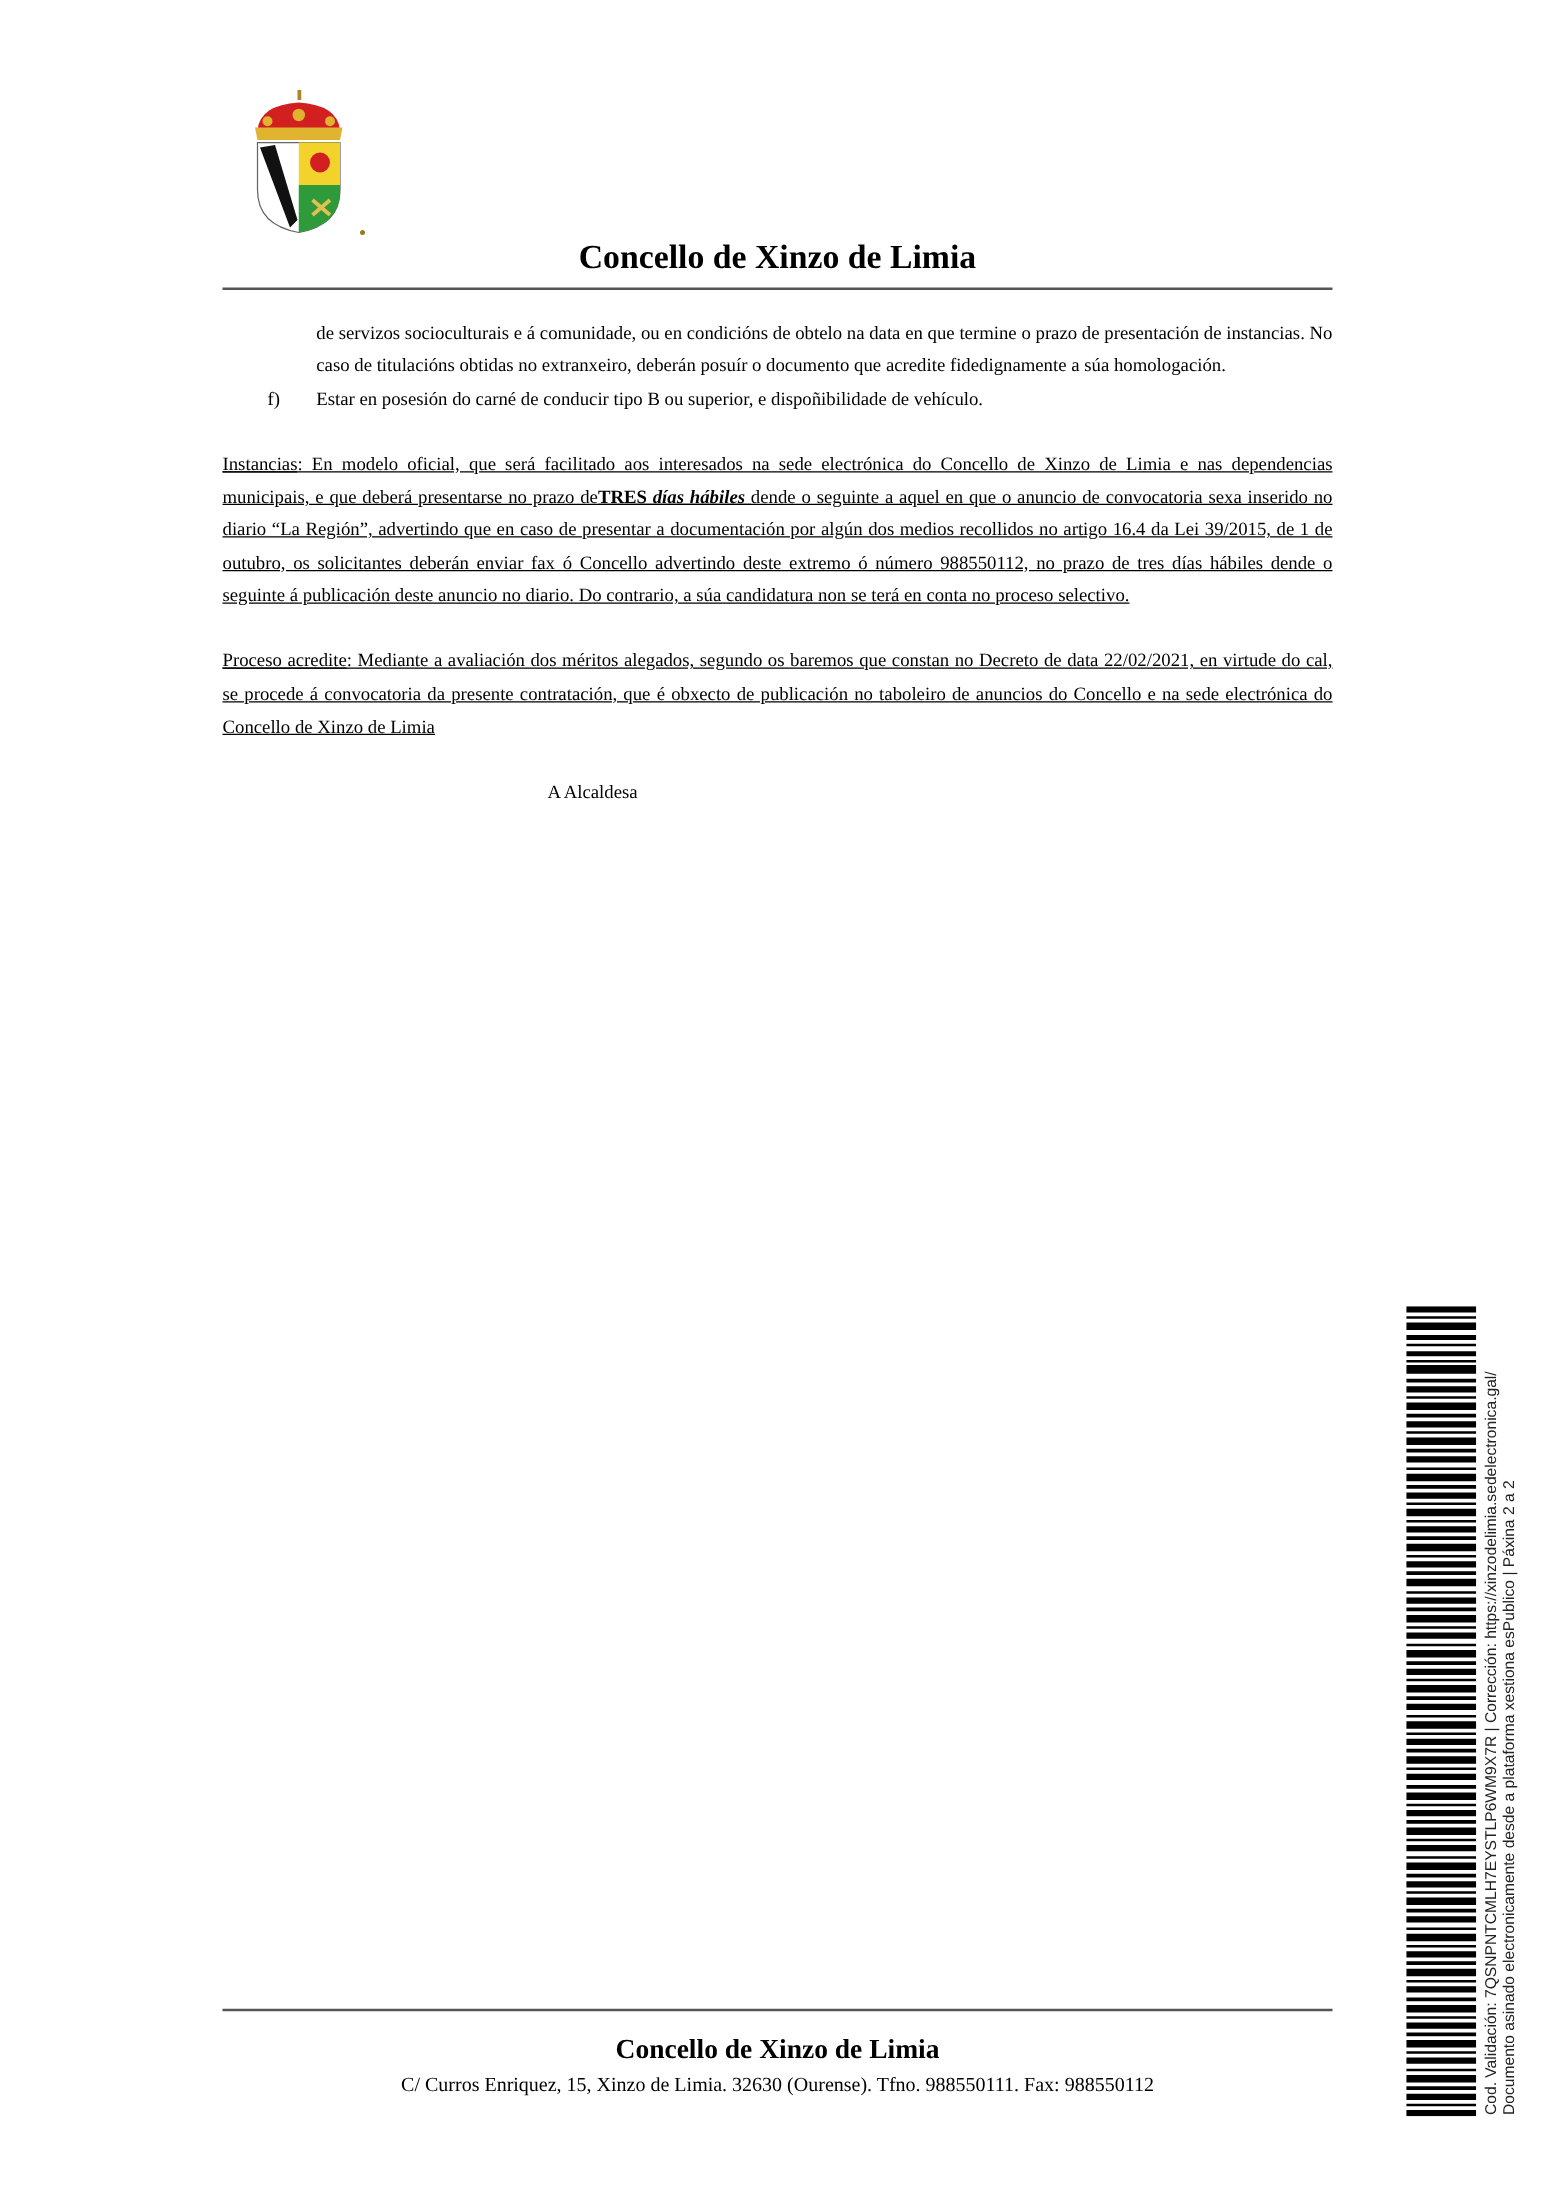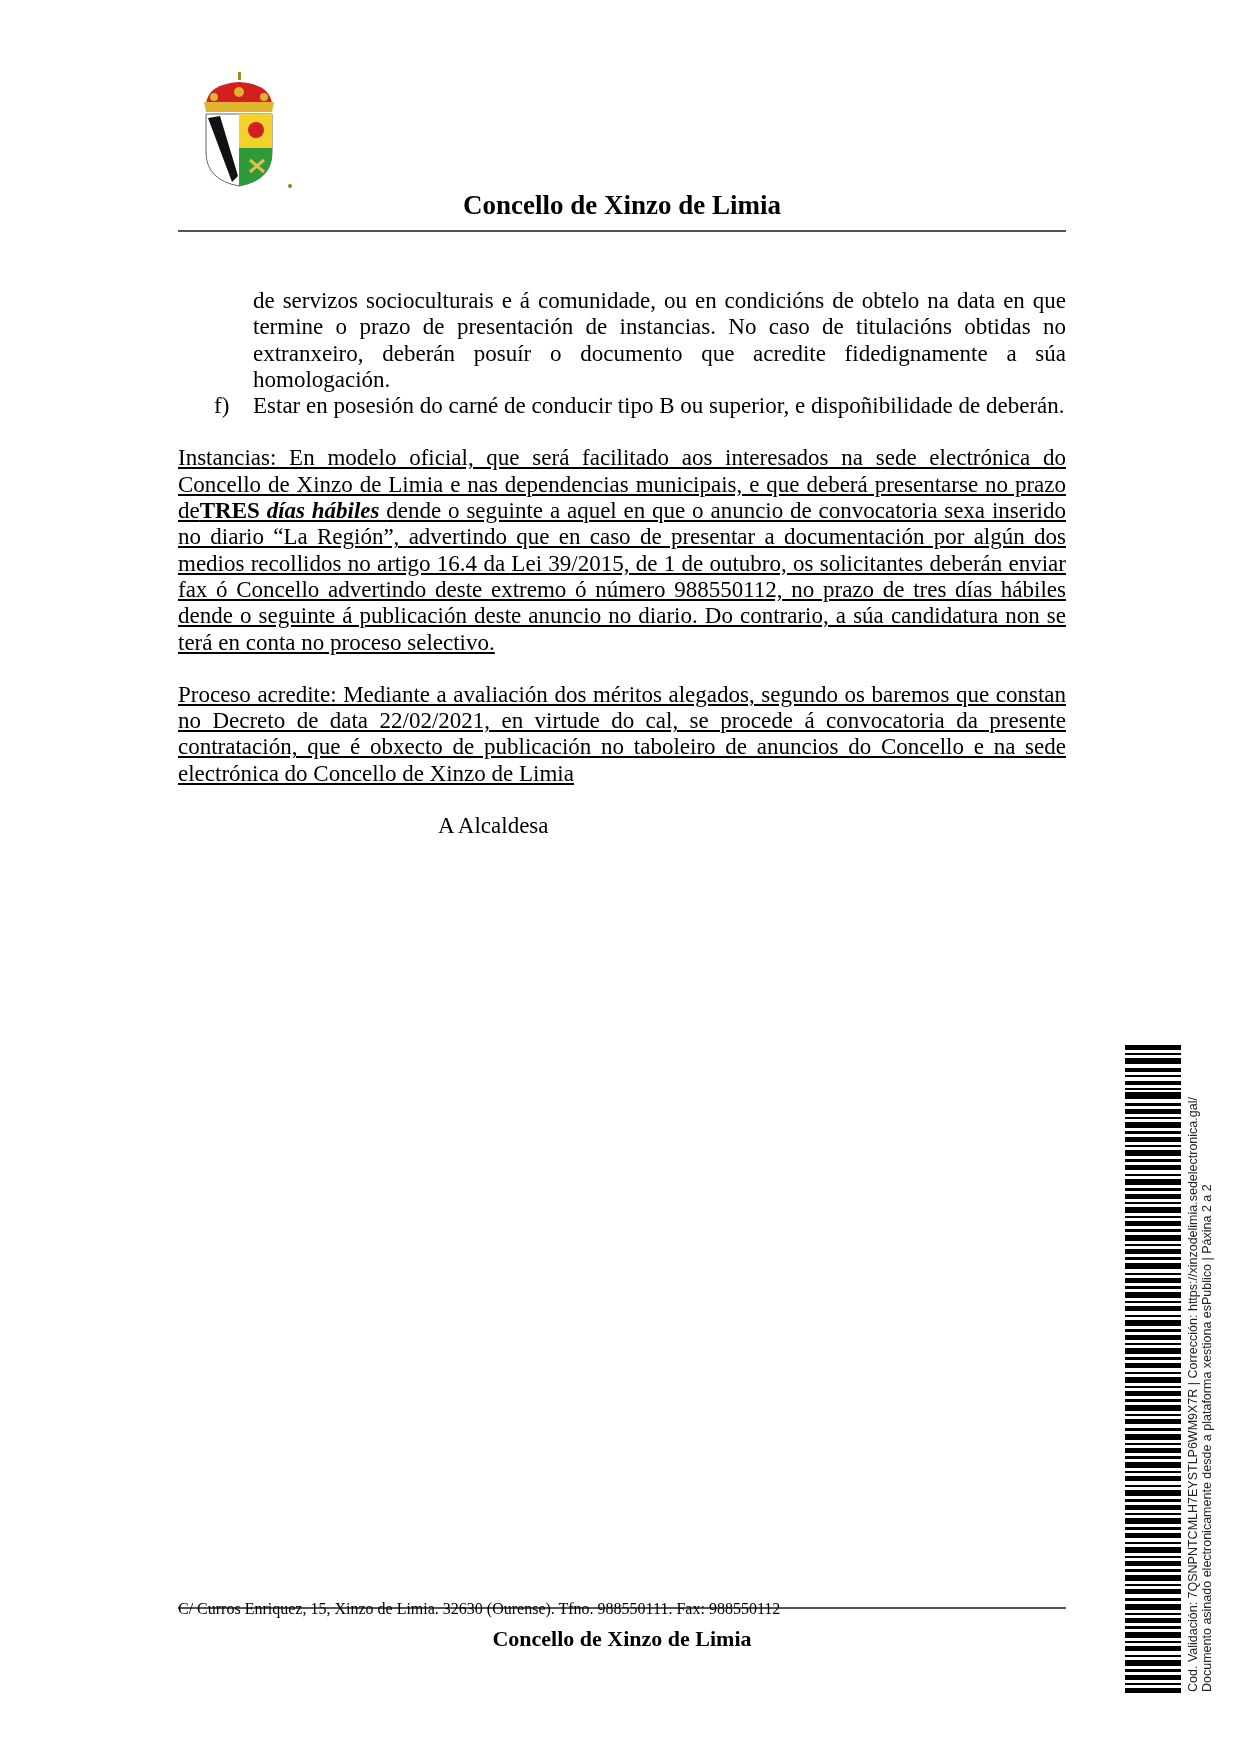--- a/index.html
+++ b/index.html
@@ -2,32 +2,32 @@
 <html><head>
 <meta charset="utf-8">
 <style>
   html, body { margin:0; padding:0; background:#fff; }
   body { width:1240px; height:1755px; position:relative; overflow:hidden;
          font-family:"Liberation Serif", "DejaVu Serif", serif; color:#000; }
   .crest { position:absolute; left:178px; top:72px; width:120px; height:120px; }
   .header-title { position:absolute; left:178px; width:888px; top:190px; text-align:center;
                   font-weight:bold; font-size:27px; }
   .rule { position:absolute; left:178px; width:888px; height:0; border-top:2px solid #555; }
-  .content { position:absolute; left:178px; width:888px; top:254px; font-size:23px; line-height:26.3px;margin-top:34px; }
+  .content { position:absolute; left:178px; width:888px; top:254px; font-size:15px; line-height:26.3px; }
   .indent { padding-left:75px; text-align:justify; text-align-last:left; }
   .item { display:flex; }
   .item .mark { width:75px; text-align:left; padding-left:36px; box-sizing:border-box; flex:none; }
   .item .txt { flex:1; text-align:justify; }
   p { margin:0; text-align:justify;text-decoration:underline; }
   .gap { height:26px; }
   .u { text-decoration:underline; }
   .sig { margin-left:260px; width:400px; }
   .footer-title { position:absolute; left:178px; width:888px; top:1626px; text-align:center;
                   font-weight:bold; font-size:22px; }
-  .footer-addr { position:absolute; left:178px; width:888px; top:1600px; text-align:left; font-size:16px; }
+  .footer-addr { position:absolute; left:178px; width:888px; top:1660px; text-align:center; font-size:16px; }
   .barcode { position:absolute; left:1125px; top:1045px; width:56px; height:648px; }
   .vtext { position:absolute; left:1186px; top:1692px; transform-origin:0 0; transform:rotate(-90deg);
            font-family:"Liberation Sans", "DejaVu Sans", sans-serif; font-size:12.5px; line-height:14px;
            color:#222; white-space:nowrap; }
 </style>
 </head>
 <body>
 
 <svg class="crest" viewBox="0 0 120 120">
   <rect x="60" y="0" width="3" height="8" fill="#a8862a"></rect>
@@ -45,21 +45,21 @@
   <circle cx="112" cy="114" r="2" fill="#9a7a20"></circle>
 </svg>
 
 <div class="header-title">Concello de Xinzo de Limia</div>
 <div class="rule" style="top:230px;"></div>
 
 <div class="content">
   <div class="indent">de servizos socioculturais e á comunidade, ou en condicións de obtelo na data en que termine o prazo de presentación de instancias. No caso de titulacións obtidas no extranxeiro, deberán posuír o documento que acredite fidedignamente a súa homologación.</div>
   <div class="item">
     <span class="mark">f)</span>
-    <span class="txt">Estar en posesión do carné de conducir tipo B ou superior, e dispoñibilidade de deberán.</span>
+    <span class="txt">Estar en posesión do carné de conducir tipo B ou superior, e dispoñibilidade de vehículo.</span>
   </div>
   <div class="gap"></div>
   <p><span class="u">Instancias</span><span>: En modelo oficial, que será facilitado aos interesados na sede electrónica do Concello de Xinzo de Limia e nas dependencias municipais, e que deberá presentarse no prazo de</span><span class="u" style="font-weight:bold;"><span>TRES</span><i> días hábiles </i></span><span>dende o seguinte a aquel en que o anuncio de convocatoria sexa inserido no diario “La Región”, advertindo que en caso de presentar a documentación por algún dos medios recollidos no artigo 16.4 da Lei 39/2015, de 1 de outubro, os solicitantes deberán enviar fax ó Concello advertindo deste extremo ó número 988550112, no prazo de tres días hábiles dende o seguinte á publicación deste anuncio no diario. Do contrario, a súa candidatura non se terá en conta no proceso selectivo.</span></p>
   <div class="gap"></div>
   <p><span class="u">Proceso acredite</span><span>: Mediante a avaliación dos méritos alegados, segundo os baremos que constan no Decreto de data 22/02/2021, en virtude do cal, se procede á convocatoria da presente contratación, que é obxecto de publicación no taboleiro de anuncios do Concello e  na sede electrónica do Concello de Xinzo de Limia</span></p>
   <div class="gap"></div>
   <div class="sig">A Alcaldesa</div>
 </div>
 
 <div class="rule" style="top:1607px;"></div>

